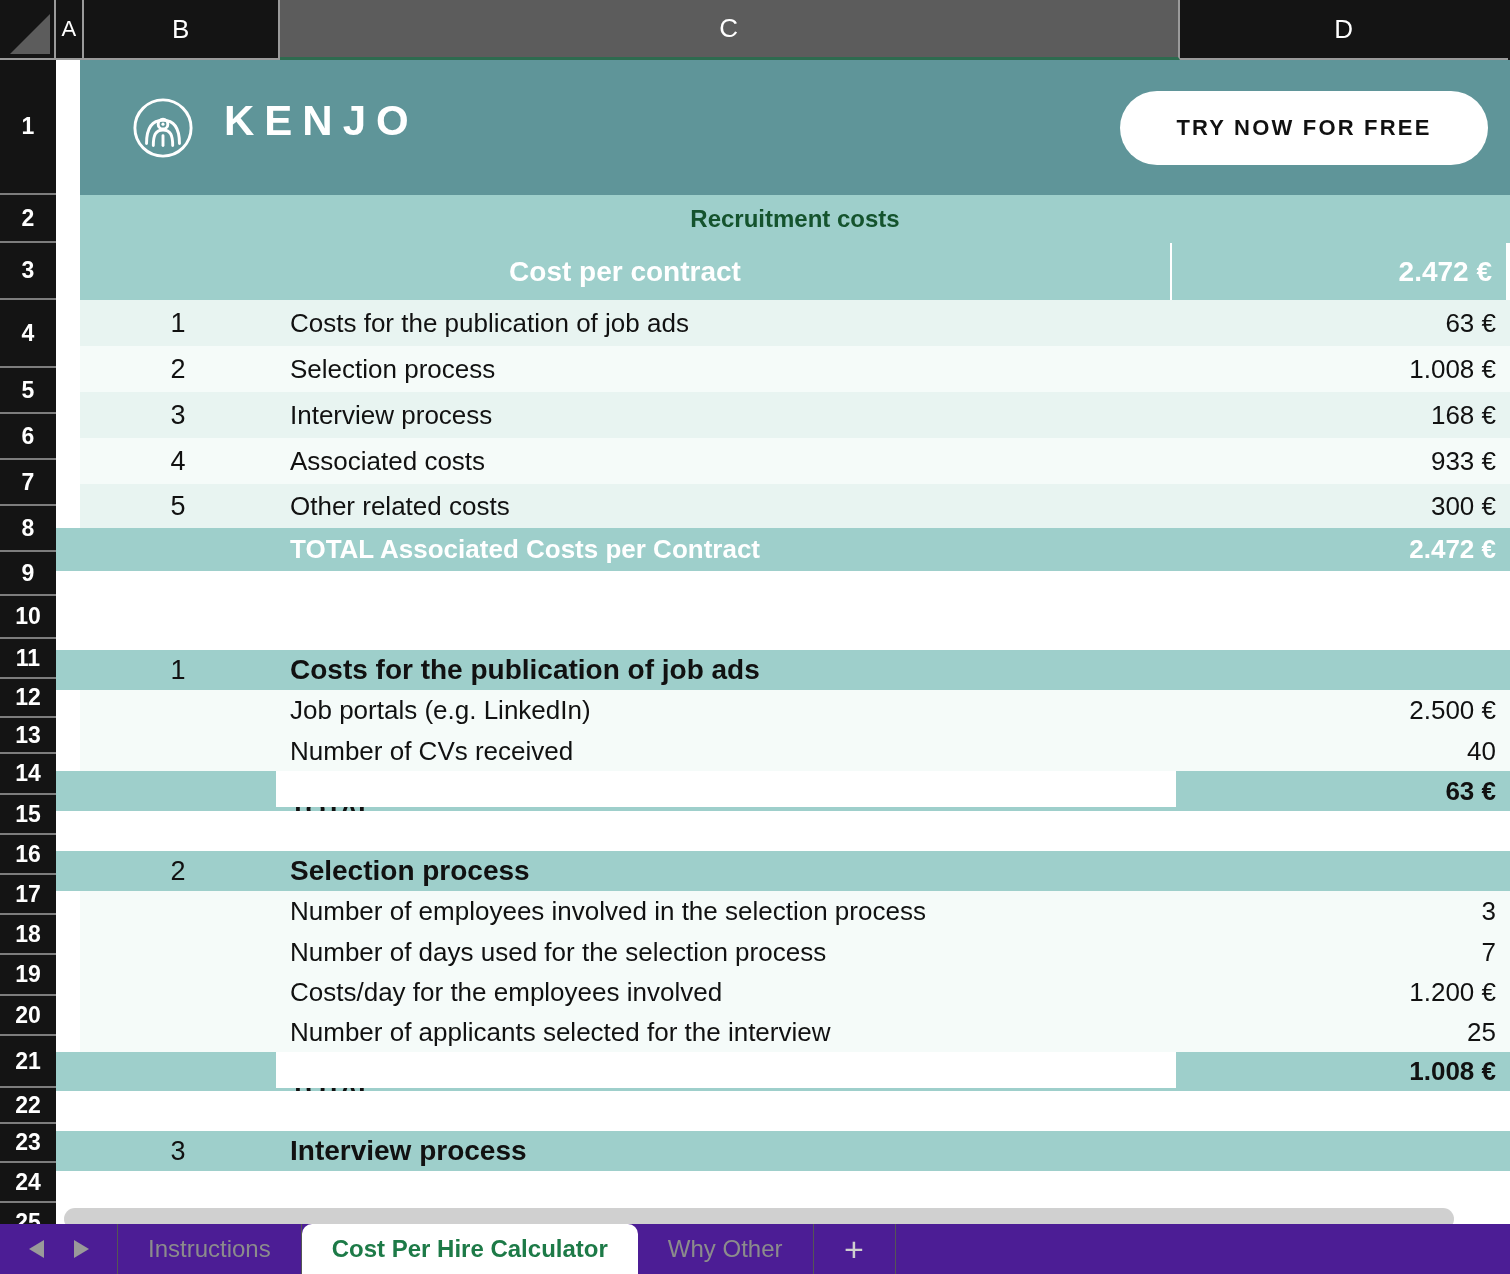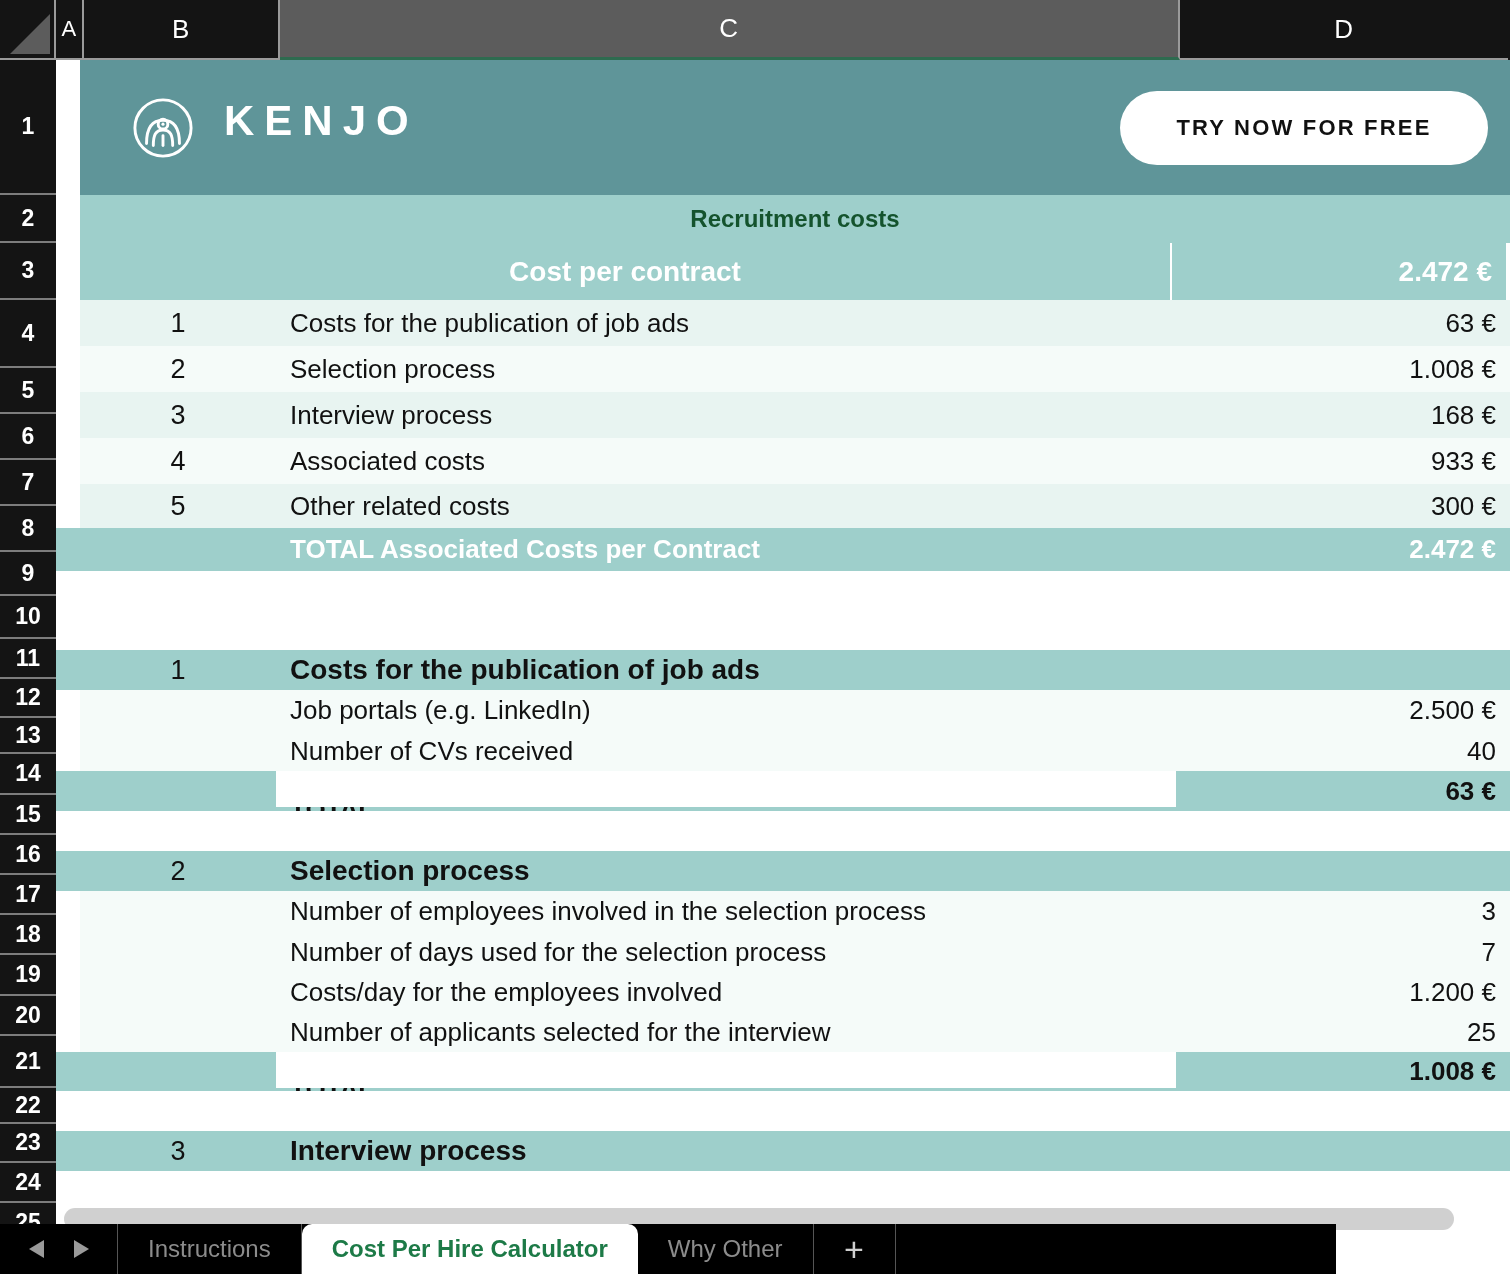--- a/index.html
+++ b/index.html
@@ -123,22 +123,22 @@
   .blank-row .cell { background: #ffffff; }
 
   
   .hscroll {
     position: absolute; left: 64px; bottom: 44px; width: 1390px; height: 22px;
     background: rgba(150,150,150,.45); border-radius: 11px; cursor: pointer;
   }
 
   
   .tabbar {
-    position: absolute; left: 0; bottom: 0; width: 1336px; height: 50px;
-    background: #000000; display: flex; align-items: stretch;
+    position: absolute; left: 0; bottom: 0; width: 1510px; height: 50px;
+    background: #4c1d95; display: flex; align-items: stretch;
   }
   .nav-arrows {
     width: 118px; display: flex; align-items: center; justify-content: center;
     gap: 22px; border-right: 1px solid #555;
   }
   .arrow { cursor: pointer; }
   .tab {
     display: flex; align-items: center; justify-content: center;
     padding: 0 30px; font-size: 24px; color: #8c8c8c;
     border-right: 1px solid #555; cursor: pointer;

